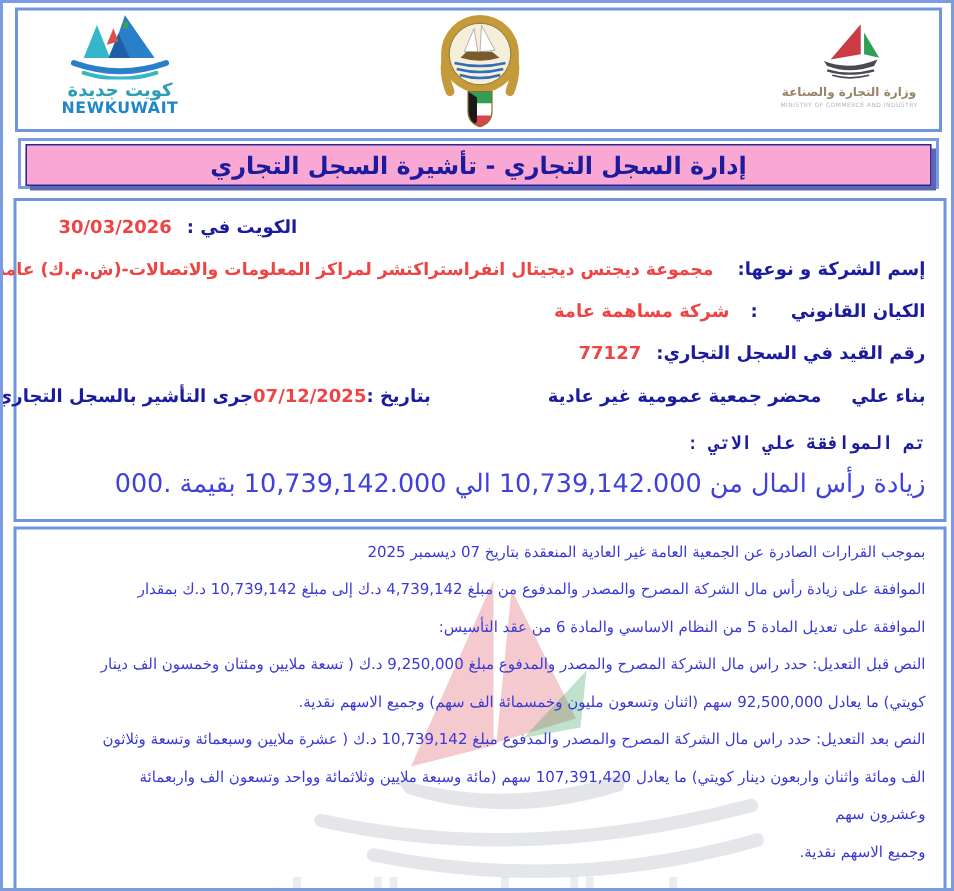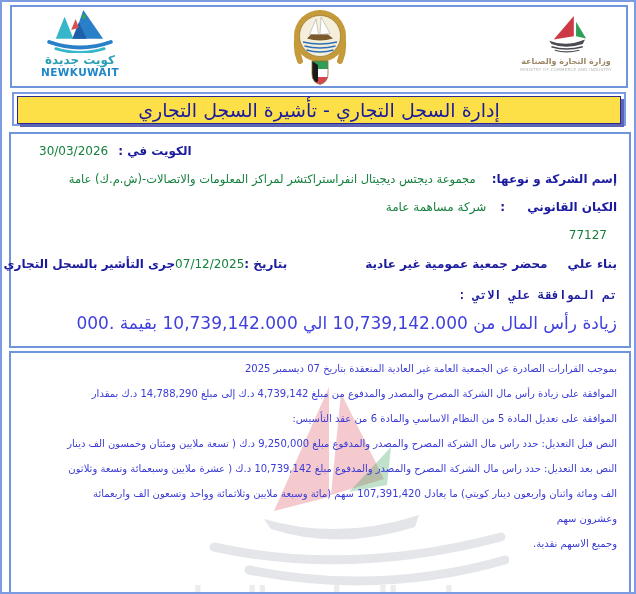--- a/index.html
+++ b/index.html
@@ -12,29 +12,29 @@
   .logo-nk{position:absolute;left:20px;top:2px;width:96px;text-align:center;line-height:1;}
   .nk-ar{font-size:12px;font-weight:bold;color:#2a9fb5;margin-top:-2px;}
   .nk-en{font-size:10.5px;font-weight:bold;color:#1f86c9;letter-spacing:.4px;margin-top:1px;}
   .emblem{position:absolute;left:279px;top:2px;}
   .logo-min{position:absolute;right:10px;top:8px;width:100px;text-align:center;line-height:1;}
   .min-ar{font-size:8px;font-weight:bold;color:#9a8566;margin-top:2px;}
   .min-en{font-size:4px;color:#b5b5b5;letter-spacing:.3px;margin-top:2px;}
   
   .title-outer{position:absolute;left:10px;top:90px;width:614px;height:34px;
                border:2px solid #7b9ce0;background:#fff;box-sizing:border-box;padding:2px 3px;}
-  .title-bar{height:100%;background:#fde047;border:1px solid #2a2a90;
+  .title-bar{height:100%;background:#f9a8d4;border:1px solid #2a2a90;
              box-shadow:3px 3px 0 #5a66b5;display:flex;align-items:center;justify-content:center;
-             direction:rtl;font-size:19px;font-weight:normal;color:#1b1b9e;}
+             direction:rtl;font-size:16px;font-weight:bold;color:#1b1b9e;}
   
   .info-box{position:absolute;left:7px;top:130px;width:622px;height:216px;
             border:2px solid #6f96dd;box-sizing:border-box;background:#fff;}
   .row{position:absolute;left:0;right:0;height:18px;display:flex;direction:rtl;align-items:center;
        padding:0 12px;font-size:12px;font-weight:bold;color:#1b1b9e;white-space:nowrap;}
-  .val{font-weight:normal;color:#15803d;text-align:center;}
+  .val{font-weight:bold;color:#ef4444;text-align:center;}
   .r1{top:8px;justify-content:flex-end;padding-left:28px;}
   .r1 .val{margin-right:10px;}
   .r2{top:36px;} .r2 .val{margin-right:16px;font-size:11.5px;}
   .r3{top:64px;} .r3 .colon{margin:0 22px 0 14px;}
   .r4{top:92px;} .r4 .val{margin-right:10px;}
   .r5{top:121px;padding-left:28px;}
   .r5 .s2{margin-right:20px;} .r5 .s3{margin-right:78px;}
   .r5 .s4{} .r5 .s5{margin-right:auto;}
   .r6{top:152px;font-family:Liberation Mono, monospace;}
   .r7{top:180px;font-weight:normal;color:#4040dd;font-size:17px;}
@@ -118,20 +118,21 @@
     <div class="row r2">
       <span>إسم الشركة و نوعها:</span>
       <span class="val">مجموعة ديجتس ديجيتال انفراستراكتشر لمراكز المعلومات والاتصالات-(ش.م.ك) عامة</span>
     </div>
     <div class="row r3">
       <span>الكيان القانوني</span>
       <span class="colon">:</span>
       <span class="val">شركة مساهمة عامة</span>
     </div>
     <div class="row r4">
+      <span>رقم القيد في السجل التجاري:</span>
       <span class="val">77127</span>
     </div>
     <div class="row r5">
       <span>بناء علي</span>
       <span class="s2">محضر جمعية عمومية غير عادية</span>
       <span class="s3">بتاريخ :</span>
       <span class="s4 val">07/12/2025</span>
       <span class="s5">جرى التأشير بالسجل التجاري</span>
     </div>
     <div class="row r6">
@@ -146,23 +147,24 @@
     <svg class="watermark" viewBox="0 0 330 215">
       <polygon points="150,8 95,132 150,118" fill="#d9505c" fill-opacity="0.30"></polygon>
       <polygon points="162,14 152,116 205,100" fill="#d9505c" fill-opacity="0.30"></polygon>
       <polygon points="212,68 208,106 170,113" fill="#2f9e57" fill-opacity="0.30"></polygon>
       <path d="M85,140 Q160,162 240,136 L236,148 Q160,172 92,150 Z" fill="#9aa2b0" fill-opacity="0.28"></path>
       <path d="M35,168 Q170,198 322,158" stroke="#e4e6ea" stroke-width="9" fill="none" stroke-linecap="round"></path>
       <path d="M70,191 Q200,217 326,181" stroke="#e4e6ea" stroke-width="9" fill="none" stroke-linecap="round"></path>
     </svg>
     <div class="res-lines">
       <p>بموجب القرارات الصادرة عن الجمعية العامة غير العادية المنعقدة بتاريخ 07 ديسمبر 2025</p>
-      <p>الموافقة على زيادة رأس مال الشركة المصرح والمصدر والمدفوع من مبلغ 4,739,142 د.ك إلى مبلغ 14,788,290 د.ك بمقدار</p>
+      <p>الموافقة على زيادة رأس مال الشركة المصرح والمصدر والمدفوع من مبلغ 4,739,142 د.ك إلى مبلغ 10,739,142 د.ك بمقدار</p>
       <p>الموافقة على تعديل المادة 5 من النظام الاساسي والمادة 6 من عقد التأسيس:</p>
       <p>النص قبل التعديل: حدد راس مال الشركة المصرح والمصدر والمدفوع مبلغ 9,250,000 د.ك ( تسعة ملايين ومئتان وخمسون الف دينار</p>
+      <p>كويتي) ما يعادل 92,500,000 سهم (اثنان وتسعون مليون وخمسمائة الف سهم) وجميع الاسهم نقدية.</p>
       <p>النص بعد التعديل: حدد راس مال الشركة المصرح والمصدر والمدفوع مبلغ 10,739,142 د.ك ( عشرة ملايين وسبعمائة وتسعة وثلاثون</p>
       <p>الف ومائة واثنان واربعون دينار كويتي) ما يعادل 107,391,420 سهم (مائة وسبعة ملايين وثلاثمائة وواحد وتسعون الف واربعمائة</p>
       <p>وعشرون سهم</p>
       <p>وجميع الاسهم نقدية.</p>
     </div>
   </div>
 
   <div class="ghost">وزارة التجارة والصناعة</div>
 
 </div>

